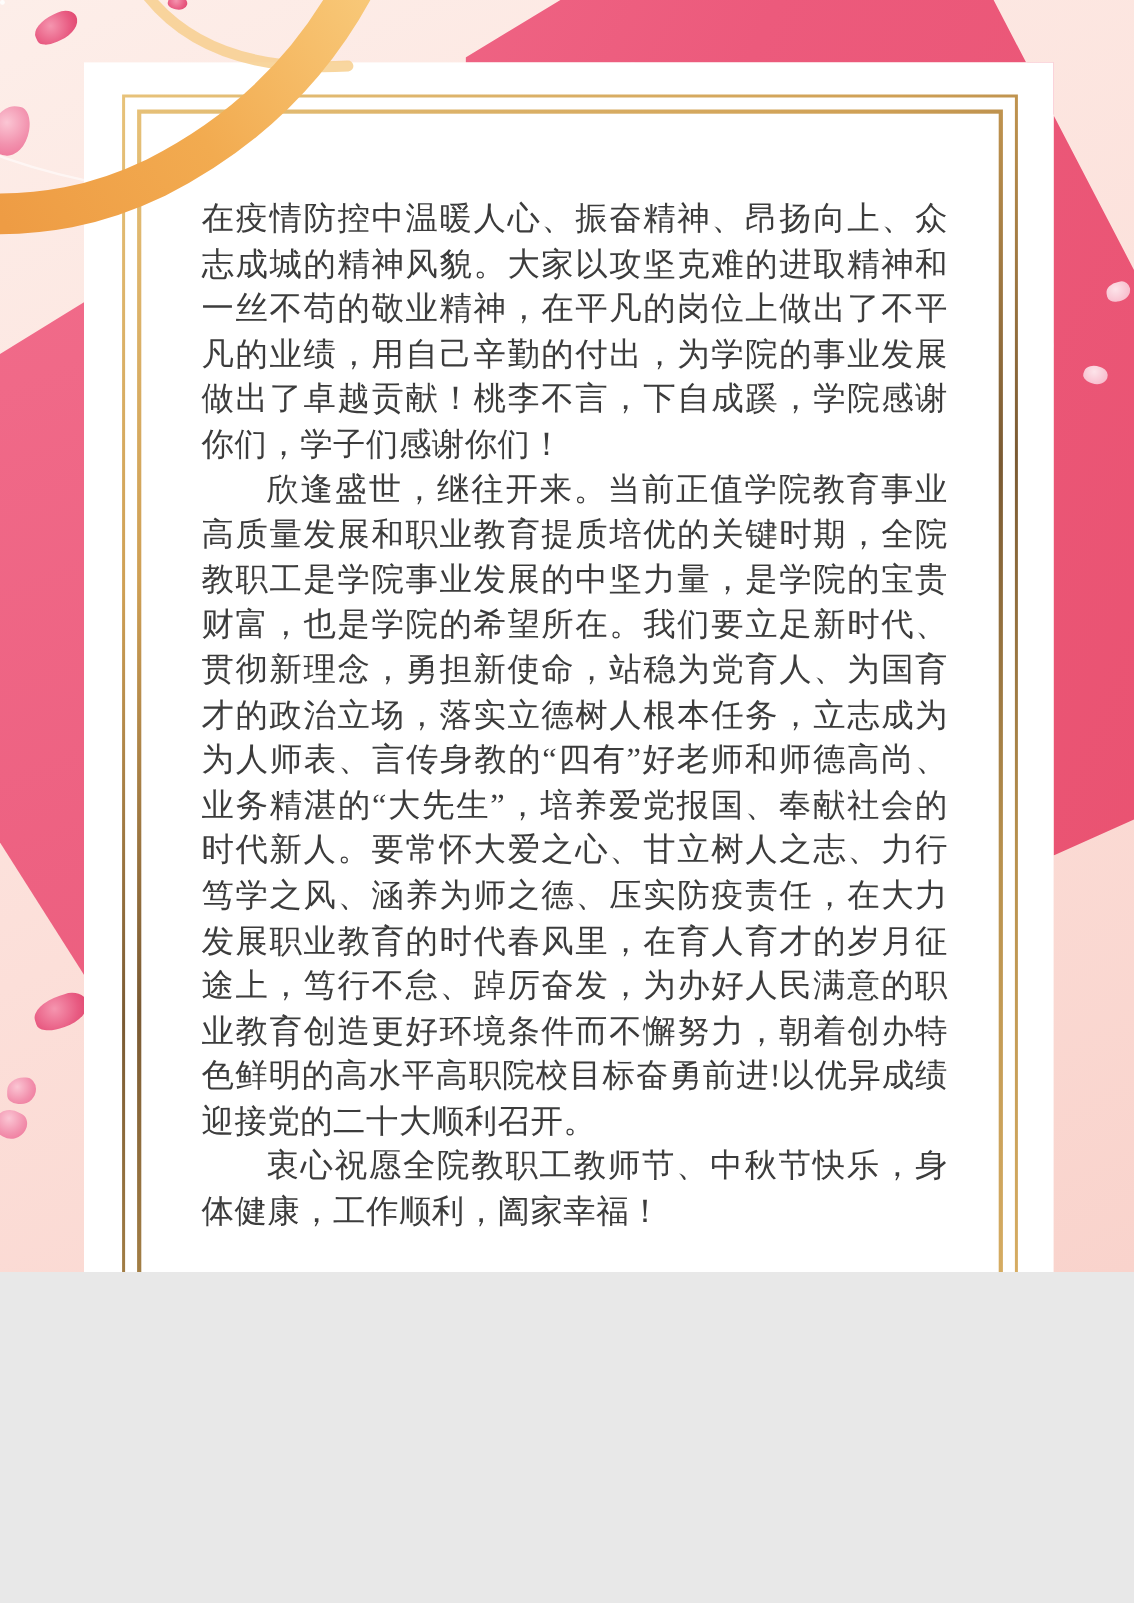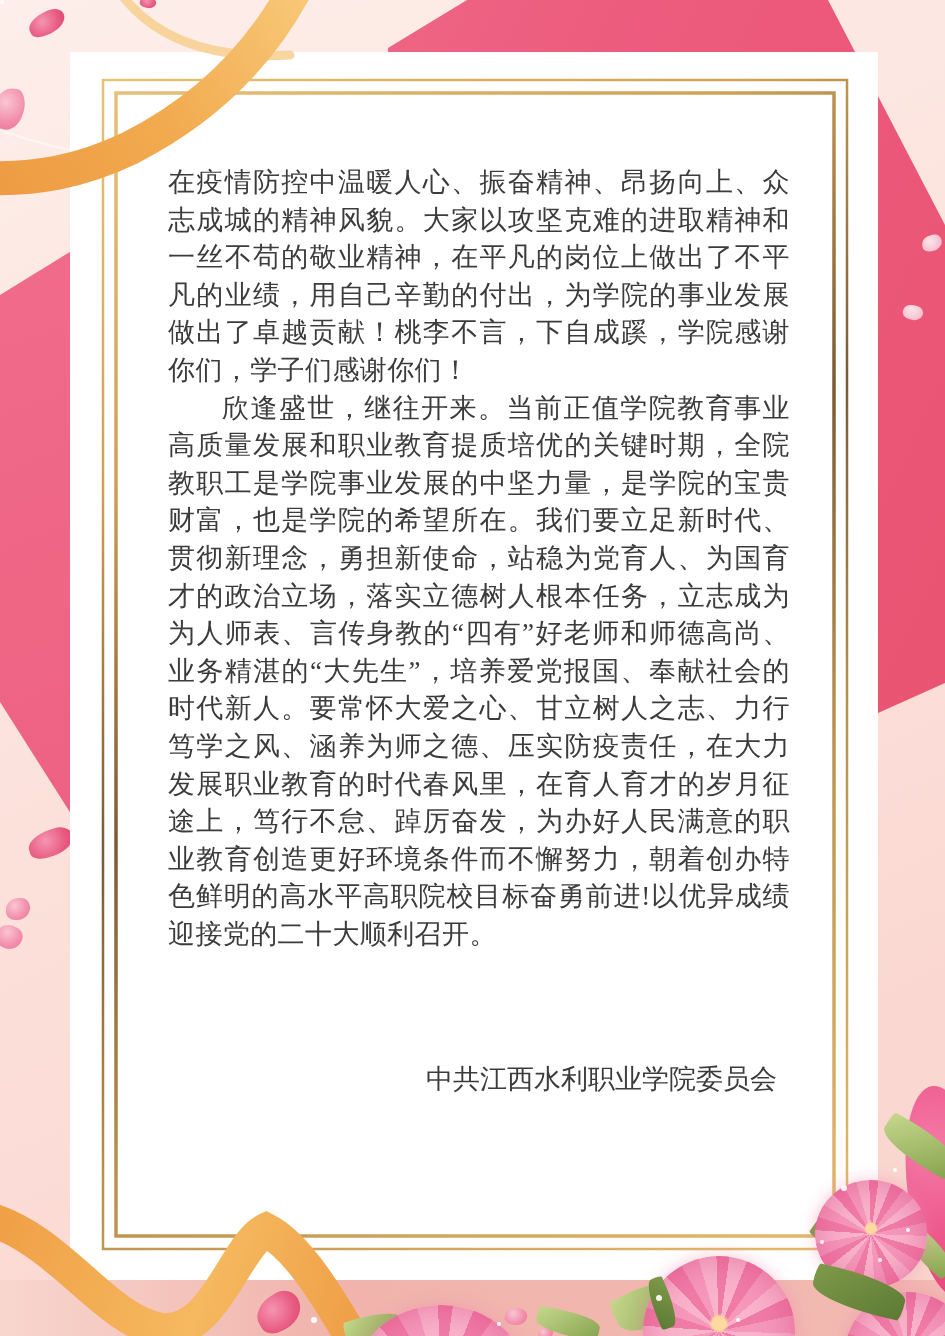--- a/index.html
+++ b/index.html
@@ -1,16 +1,16 @@
 <!DOCTYPE html>
 <html><head>
 <meta charset="utf-8">
 <style>
   html,body{margin:0;padding:0;background:#e8e8e8;}
-  .canvas{position:relative;width:945px;height:1336px;margin:0 auto;overflow:hidden;
+  .canvas{position:relative;width:945px;height:1060px;margin:0 auto;overflow:hidden;
           font-family:"Liberation Serif",serif;}
   .abs{position:absolute;}
 
   
   .bg-base{inset:0;background:linear-gradient(155deg,#fdeee9 0%,#fcdfd9 55%,#f9d3cc 100%);}
   .swirl{width:980px;height:820px;left:-300px;top:-660px;border:2px solid rgba(255,255,255,.55);
          border-radius:50%;}
   .bg-flap{inset:0;background:linear-gradient(115deg,#f2708d 0%,#ec5a7c 45%,#e9516f 100%);
            clip-path:polygon(388px 48px,467px 0,828px 0,945px 225px,945px 683px,878px 713px,878px 52px,388px 52px);}
   .bg-left{inset:0;background:linear-gradient(160deg,#f26f8d,#e95577);
@@ -89,20 +89,21 @@
           <stop offset="1" stop-color="#e2b76a"></stop>
         </linearGradient>
       </defs>
       <rect x="33" y="28" width="744" height="1169" fill="none" stroke="url(#gf)" stroke-width="2.5"></rect>
       <rect x="46" y="41" width="718" height="1143" fill="none" stroke="url(#gf)" stroke-width="3.5"></rect>
     </svg>
 
     <div class="content">
       <p class="para">在疫情防控中温暖人心、振奋精神、昂扬向上、众志成城的精神风貌。大家以攻坚克难的进取精神和一丝不苟的敬业精神，在平凡的岗位上做出了不平凡的业绩，用自己辛勤的付出，为学院的事业发展做出了卓越贡献！桃李不言，下自成蹊，学院感谢你们，学子们感谢你们！</p>
       <p class="para indent">欣逢盛世，继往开来。当前正值学院教育事业高质量发展和职业教育提质培优的关键时期，全院教职工是学院事业发展的中坚力量，是学院的宝贵财富，也是学院的希望所在。我们要立足新时代、贯彻新理念，勇担新使命，站稳为党育人、为国育才的政治立场，落实立德树人根本任务，立志成为为人师表、言传身教的“四有”好老师和师德高尚、业务精湛的“大先生”，培养爱党报国、奉献社会的时代新人。要常怀大爱之心、甘立树人之志、力行笃学之风、涵养为师之德、压实防疫责任，在大力发展职业教育的时代春风里，在育人育才的岁月征途上，笃行不怠、踔厉奋发，为办好人民满意的职业教育创造更好环境条件而不懈努力，朝着创办特色鲜明的高水平高职院校目标奋勇前进!以优异成绩迎接党的二十大顺利召开。</p>
+      <p class="para indent">衷心祝愿全院教职工教师节、中秋节快乐，身体健康，工作顺利，阖家幸福！</p>
       <div class="sign-wrap">
         <div class="sign-inner">
           <div class="signature">中共江西水利职业学院委员会</div>
         </div>
       </div>
     </div>
   </div>
 
   <svg class="ribbons z20" width="945" height="1336" viewBox="0 0 945 1336">
     <defs>

